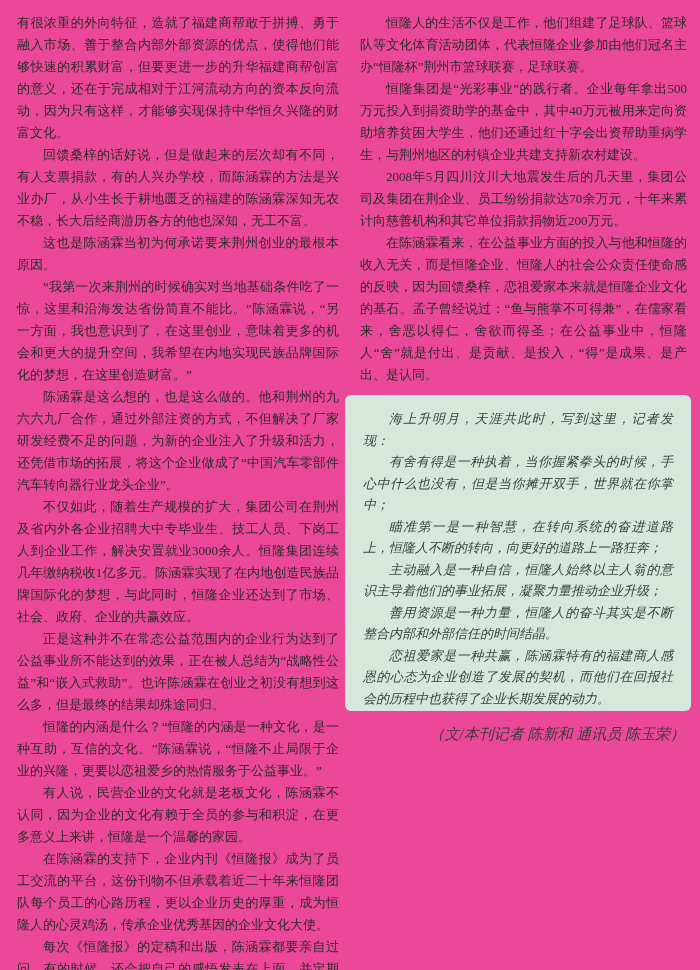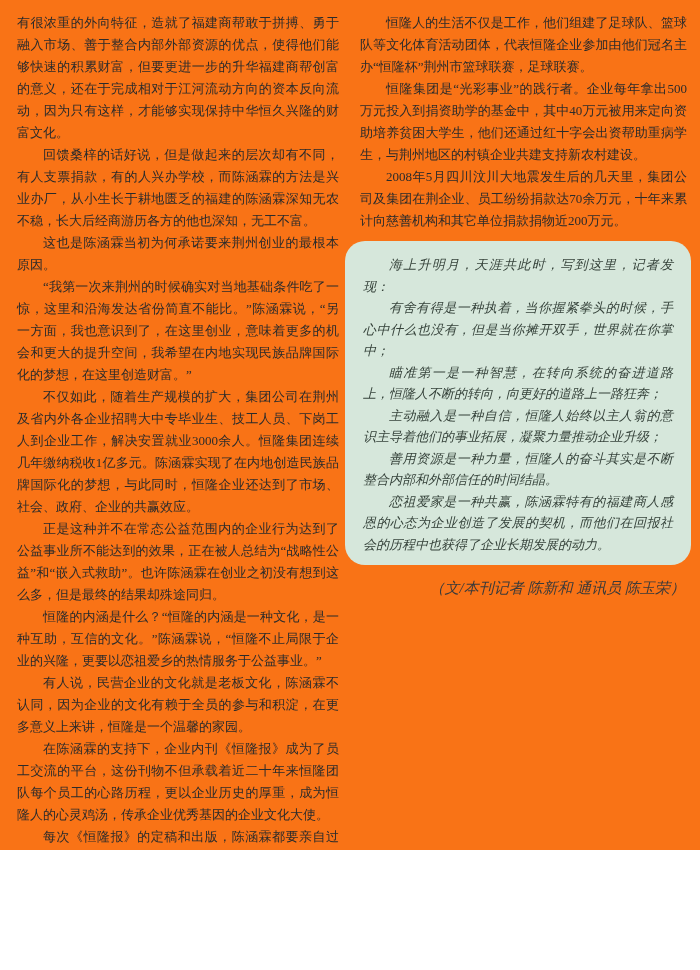--- a/index.html
+++ b/index.html
@@ -3,22 +3,22 @@
 <meta charset="utf-8">
 <style>
   html, body {
     margin: 0;
     padding: 0;
     background: #ffffff;
   }
   .page {
     position: relative;
     width: 700px;
-    height: 850px;
-    background: #f97316;
+    height: 970px;
+    background: #ec4899;
     font-family: "Liberation Serif", "DejaVu Serif", serif;
     color: #2b2b2b;
     overflow: hidden;
   }
   .col {
     position: absolute;
     top: 12px;
     font-size: 13px;
     line-height: 22px;
     text-align: justify;
@@ -34,23 +34,23 @@
   }
   .para {
     margin: 0;
     text-indent: 2em;
   }
   .para.no-indent {
     text-indent: 0;
   }
   .note-box {
     background: #d6e7db;
-    border-radius: 20px;
+    border-radius: 6px;
     margin: 9px -4px 0 -15px;
-    padding: 13px 18px 10px 18px;
+    padding: 13px 18px 2px 18px;
     font-style: italic;
     font-size: 13px;
     line-height: 21.5px;
     color: #35423a;
   }
   .note-box .para {
     text-indent: 2em;
     margin: 0;
   }
   .byline {
@@ -65,32 +65,34 @@
 </head>
 <body>
 
 <div class="page">
 
   <div class="col col-left">
     <p class="para no-indent">有很浓重的外向特征，造就了福建商帮敢于拼搏、勇于融入市场、善于整合内部外部资源的优点，使得他们能够快速的积累财富，但要更进一步的升华福建商帮创富的意义，还在于完成相对于江河流动方向的资本反向流动，因为只有这样，才能够实现保持中华恒久兴隆的财富文化。</p>
     <p class="para">回馈桑梓的话好说，但是做起来的层次却有不同，有人支票捐款，有的人兴办学校，而陈涵霖的方法是兴业办厂，从小生长于耕地匮乏的福建的陈涵霖深知无农不稳，长大后经商游历各方的他也深知，无工不富。</p>
     <p class="para">这也是陈涵霖当初为何承诺要来荆州创业的最根本原因。</p>
     <p class="para">“我第一次来荆州的时候确实对当地基础条件吃了一惊，这里和沿海发达省份简直不能比。”陈涵霖说，“另一方面，我也意识到了，在这里创业，意味着更多的机会和更大的提升空间，我希望在内地实现民族品牌国际化的梦想，在这里创造财富。”</p>
+    <p class="para">陈涵霖是这么想的，也是这么做的。他和荆州的九六六九厂合作，通过外部注资的方式，不但解决了厂家研发经费不足的问题，为新的企业注入了升级和活力，还凭借市场的拓展，将这个企业做成了“中国汽车零部件汽车转向器行业龙头企业”。</p>
     <p class="para">不仅如此，随着生产规模的扩大，集团公司在荆州及省内外各企业招聘大中专毕业生、技工人员、下岗工人到企业工作，解决安置就业3000余人。恒隆集团连续几年缴纳税收1亿多元。陈涵霖实现了在内地创造民族品牌国际化的梦想，与此同时，恒隆企业还达到了市场、社会、政府、企业的共赢效应。</p>
     <p class="para">正是这种并不在常态公益范围内的企业行为达到了公益事业所不能达到的效果，正在被人总结为“战略性公益”和“嵌入式救助”。也许陈涵霖在创业之初没有想到这么多，但是最终的结果却殊途同归。</p>
     <p class="para">恒隆的内涵是什么？“恒隆的内涵是一种文化，是一种互助，互信的文化。”陈涵霖说，“恒隆不止局限于企业的兴隆，更要以恋祖爱乡的热情服务于公益事业。”</p>
     <p class="para">有人说，民营企业的文化就是老板文化，陈涵霖不认同，因为企业的文化有赖于全员的参与和积淀，在更多意义上来讲，恒隆是一个温馨的家园。</p>
     <p class="para">在陈涵霖的支持下，企业内刊《恒隆报》成为了员工交流的平台，这份刊物不但承载着近二十年来恒隆团队每个员工的心路历程，更以企业历史的厚重，成为恒隆人的心灵鸡汤，传承企业优秀基因的企业文化大使。</p>
     <p class="para">每次《恒隆报》的定稿和出版，陈涵霖都要亲自过问，有的时候，还会把自己的感悟发表在上面，并定期与青年员工互动，了解他们的想法，并尽可能的加以引导和帮助。</p>
   </div>
 
   <div class="col col-right">
     <p class="para">恒隆人的生活不仅是工作，他们组建了足球队、篮球队等文化体育活动团体，代表恒隆企业参加由他们冠名主办“恒隆杯”荆州市篮球联赛，足球联赛。</p>
     <p class="para">恒隆集团是“光彩事业”的践行者。企业每年拿出500万元投入到捐资助学的基金中，其中40万元被用来定向资助培养贫困大学生，他们还通过红十字会出资帮助重病学生，与荆州地区的村镇企业共建支持新农村建设。</p>
     <p class="para">2008年5月四川汶川大地震发生后的几天里，集团公司及集团在荆企业、员工纷纷捐款达70余万元，十年来累计向慈善机构和其它单位捐款捐物近200万元。</p>
+    <p class="para">在陈涵霖看来，在公益事业方面的投入与他和恒隆的收入无关，而是恒隆企业、恒隆人的社会公众责任使命感的反映，因为回馈桑梓，恋祖爱家本来就是恒隆企业文化的基石。孟子曾经说过：“鱼与熊掌不可得兼”，在儒家看来，舍恶以得仁，舍欲而得圣；在公益事业中，恒隆人“舍”就是付出、是贡献、是投入，“得”是成果、是产出、是认同。</p>
 
     <div class="note-box">
       <p class="para">海上升明月，天涯共此时，写到这里，记者发现：</p>
       <p class="para">有舍有得是一种执着，当你握紧拳头的时候，手心中什么也没有，但是当你摊开双手，世界就在你掌中；</p>
       <p class="para">瞄准第一是一种智慧，在转向系统的奋进道路上，恒隆人不断的转向，向更好的道路上一路狂奔；</p>
       <p class="para">主动融入是一种自信，恒隆人始终以主人翁的意识主导着他们的事业拓展，凝聚力量推动企业升级；</p>
       <p class="para">善用资源是一种力量，恒隆人的奋斗其实是不断整合内部和外部信任的时间结晶。</p>
       <p class="para">恋祖爱家是一种共赢，陈涵霖特有的福建商人感恩的心态为企业创造了发展的契机，而他们在回报社会的历程中也获得了企业长期发展的动力。</p>
     </div>
 

